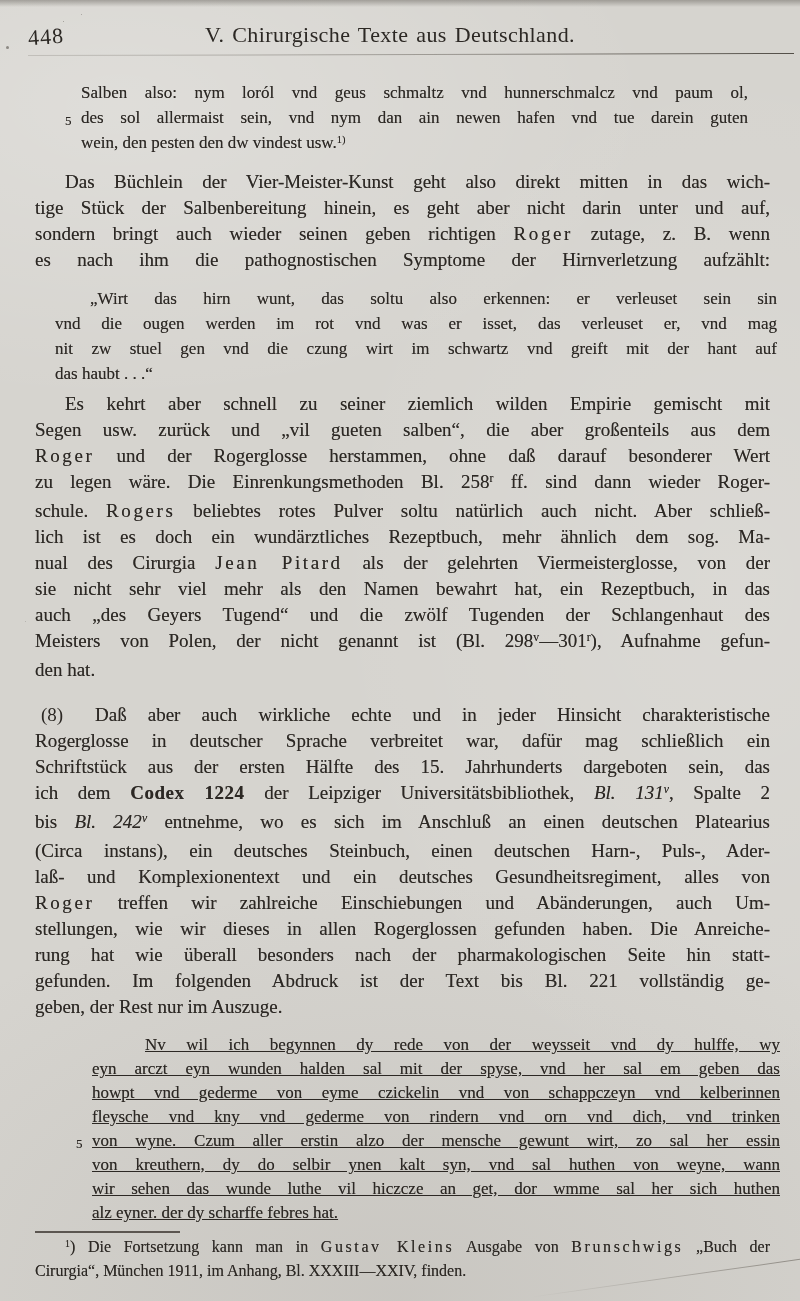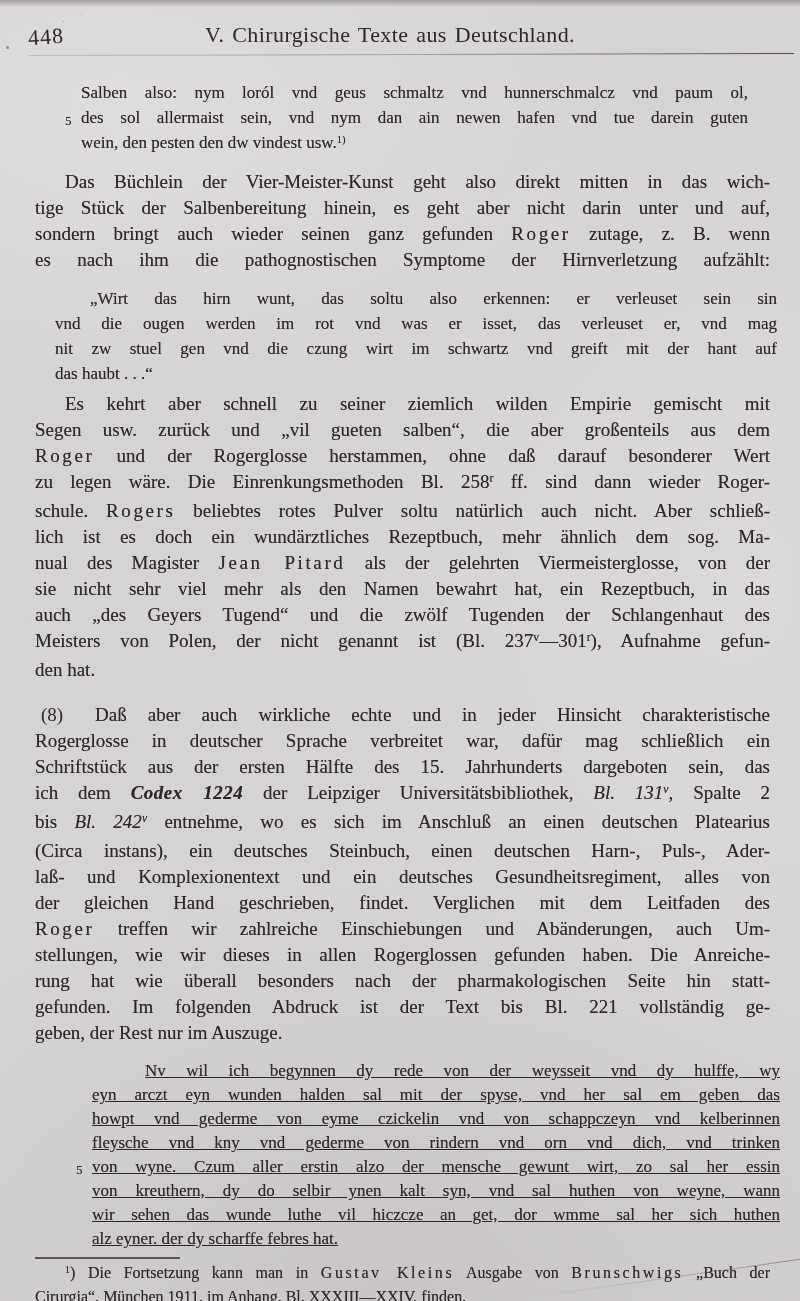--- a/index.html
+++ b/index.html
@@ -45,21 +45,21 @@
     background:linear-gradient(to right, rgba(70,64,56,.18), rgba(70,64,56,.42) 55%, rgba(50,45,38,.8));
     transform:rotate(-.15deg);
   }
   
   .block{position:relative;}
   .line{position:relative;text-align:justify;}
   .line.j{text-align-last:justify;}
   .lineno{position:absolute;left:-16px;top:3px;font-size:13px;letter-spacing:0;}
   .sup{font-size:62%;position:relative;top:-.5em;vertical-align:baseline;}
   .it{font-style:italic;}
-  .bi{font-style:italic;font-weight:bold;letter-spacing:.5px;}
+  .bi{font-weight:bold;letter-spacing:.5px;}
   .sp{letter-spacing:2.6px;}
   .marker{position:absolute;left:6px;top:0;}
   text, .line span{text-shadow:0 0 .5px rgba(44,40,36,.55);}
 
   .b-excerpt1{margin:25px 0 0 81px;width:667px;font-size:17px;line-height:25px;}
   .b-main   {margin:12px 0 0 35px;width:735px;font-size:19px;line-height:26px;}
   .b-quote  {margin:13px 0 0 55px;width:722px;font-size:17px;line-height:25px;}
   .b-quote + .b-main{margin-top:5px;}
   .b-p8     {margin:19px 0 0 35px;width:735px;font-size:19px;line-height:26px;}
   .b-excerpt2{margin:13px 0 0 92px;width:688px;font-size:17px;line-height:24px;text-decoration:underline;}
@@ -95,52 +95,51 @@
 
   <div id="content">
       <div class="block b-excerpt1">
         <div class="line j"><span>Salben also: nym loról vnd geus schmaltz vnd hunnerschmalcz vnd paum ol,</span></div>
         <div class="line j"><span class="lineno">5</span><span>des sol allermaist sein, vnd nym dan ain newen hafen vnd tue darein guten</span></div>
         <div class="line"><span>wein, den pesten den dw vindest usw.</span><span class="sup">1)</span></div>
       </div>
       <div class="block b-main">
         <div class="line j ind"><span>Das Büchlein der Vier-Meister-Kunst geht also direkt mitten in das wich-</span></div>
         <div class="line j"><span>tige Stück der Salbenbereitung hinein, es geht aber nicht darin unter und auf,</span></div>
-        <div class="line j"><span>sondern bringt auch wieder seinen ganz gefunden </span><span class="sp">Roger</span><span> zutage, z. B. wenn</span></div>
+        <div class="line j"><span>sondern bringt auch wieder seinen geben richtigen </span><span class="sp">Roger</span><span> zutage, z. B. wenn</span></div>
         <div class="line j"><span>es nach ihm die pathognostischen Symptome der Hirnverletzung aufzählt:</span></div>
       </div>
       <div class="block b-quote">
         <div class="line j ind"><span>„Wirt das hirn wunt, das soltu also erkennen: er verleuset sein sin</span></div>
         <div class="line j"><span>vnd die ougen werden im rot vnd was er isset, das verleuset er, vnd mag</span></div>
         <div class="line j"><span>nit zw stuel gen vnd die czung wirt im schwartz vnd greift mit der hant auf</span></div>
         <div class="line"><span>das haubt . . .“</span></div>
       </div>
       <div class="block b-main">
         <div class="line j ind"><span>Es kehrt aber schnell zu seiner ziemlich wilden Empirie gemischt mit</span></div>
         <div class="line j"><span>Segen usw. zurück und „vil gueten salben“, die aber großenteils aus dem</span></div>
         <div class="line j"><span class="sp">Roger</span><span> und der Rogerglosse herstammen, ohne daß darauf besonderer Wert</span></div>
         <div class="line j"><span>zu legen wäre.  Die Einrenkungsmethoden Bl. 258</span><span class="sup">r</span><span> ff. sind dann wieder Roger-</span></div>
         <div class="line j"><span>schule.  </span><span class="sp">Rogers</span><span> beliebtes rotes Pulver soltu natürlich auch nicht.  Aber schließ-</span></div>
         <div class="line j"><span>lich ist es doch ein wundärztliches Rezeptbuch, mehr ähnlich dem sog. Ma-</span></div>
-        <div class="line j"><span>nual des Magister </span><span class="sp">Jean Pitard</span><span> als der gelehrten Viermeisterglosse, von der</span></div>
+        <div class="line j"><span>nual des Cirurgia </span><span class="sp">Jean Pitard</span><span> als der gelehrten Viermeisterglosse, von der</span></div>
         <div class="line j"><span>sie nicht sehr viel mehr als den Namen bewahrt hat, ein Rezeptbuch, in das</span></div>
         <div class="line j"><span>auch „des Geyers Tugend“ und die zwölf Tugenden der Schlangenhaut des</span></div>
-        <div class="line j"><span>Meisters von Polen, der nicht genannt ist (Bl. 237</span><span class="sup">v</span><span>—301</span><span class="sup">r</span><span>), Aufnahme gefun-</span></div>
+        <div class="line j"><span>Meisters von Polen, der nicht genannt ist (Bl. 298</span><span class="sup">v</span><span>—301</span><span class="sup">r</span><span>), Aufnahme gefun-</span></div>
         <div class="line"><span>den hat.</span></div>
       </div>
       <div class="block b-p8">
         <span class="marker">(8)</span>
         <div class="line j ind"><span>Daß aber auch wirkliche echte und in jeder Hinsicht charakteristische</span></div>
         <div class="line j"><span>Rogerglosse in deutscher Sprache verbreitet war, dafür mag schließlich ein</span></div>
         <div class="line j"><span>Schriftstück aus der ersten Hälfte des 15. Jahrhunderts dargeboten sein, das</span></div>
         <div class="line j"><span>ich dem </span><span class="bi">Codex 1224</span><span> der Leipziger Universitätsbibliothek, </span><span class="it">Bl. 131</span><span class="it sup">v</span><span>, Spalte 2</span></div>
         <div class="line j"><span>bis </span><span class="it">Bl. 242</span><span class="it sup">v</span><span> entnehme, wo es sich im Anschluß an einen deutschen Platearius</span></div>
         <div class="line j"><span>(Circa instans), ein deutsches Steinbuch, einen deutschen Harn-, Puls-, Ader-</span></div>
         <div class="line j"><span>laß- und Komplexionentext und ein deutsches Gesundheitsregiment, alles von</span></div>
-        <div class="line j"><span>der gleichen Hand geschrieben, findet.  Verglichen mit dem Leitfaden des</span></div>
         <div class="line j"><span class="sp">Roger</span><span> treffen wir zahlreiche Einschiebungen und Abänderungen, auch Um-</span></div>
         <div class="line j"><span>stellungen, wie wir dieses in allen Rogerglossen gefunden haben.  Die Anreiche-</span></div>
         <div class="line j"><span>rung hat wie überall besonders nach der pharmakologischen Seite hin statt-</span></div>
         <div class="line j"><span>gefunden.  Im folgenden Abdruck ist der Text bis Bl. 221 vollständig ge-</span></div>
         <div class="line"><span>geben, der Rest nur im Auszuge.</span></div>
       </div>
       <div class="block b-excerpt2">
         <div class="line j ind"><span>Nv wil ich begynnen dy rede von der weysseit vnd dy hulffe, wy</span></div>
         <div class="line j"><span>eyn arczt eyn wunden halden sal mit der spyse, vnd her sal em geben das</span></div>
         <div class="line j"><span>howpt vnd gederme von eyme czickelin vnd von schappczeyn vnd kelberinnen</span></div>

